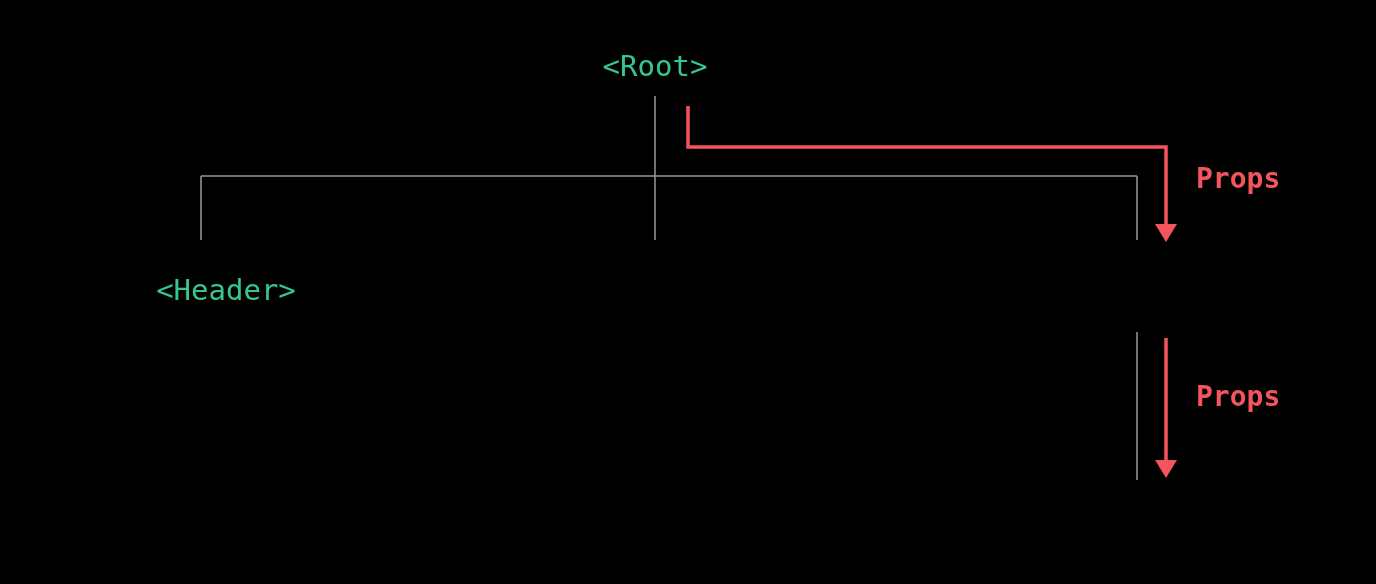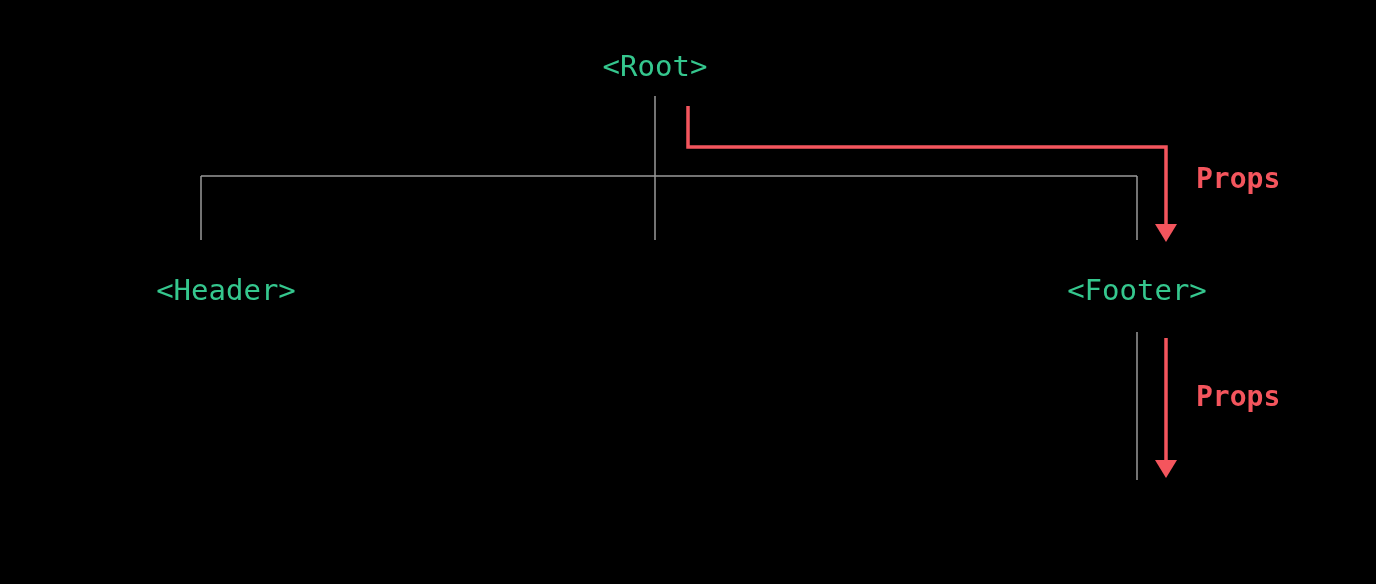--- a/index.html
+++ b/index.html
@@ -65,20 +65,19 @@
       <path d="M 1166 338 L 1166 462" stroke="#f4555d" stroke-width="3.5" fill="none"></path>
       <polygon points="1155,460 1177,460 1166,478" fill="#f4555d"></polygon>
     </g>
   </svg>
 
   <div class="node-label" style="left:655px; top:66px;">&lt;Root&gt;</div>
 
   <div class="node-label" style="left:206px; top:290px;margin-left:20px;">&lt;Header&gt;</div>
 
 
-  <div class="node-label" style="left:1137px; top:290px;">&lt;Footer&gt;</div>
 
 
   <div class="props-label" style="left:1196px; top:178px;">Props</div>
 
   <div class="props-label" style="left:1196px; top:396px;">Props</div>
 
 </div>
 
 </body></html>

